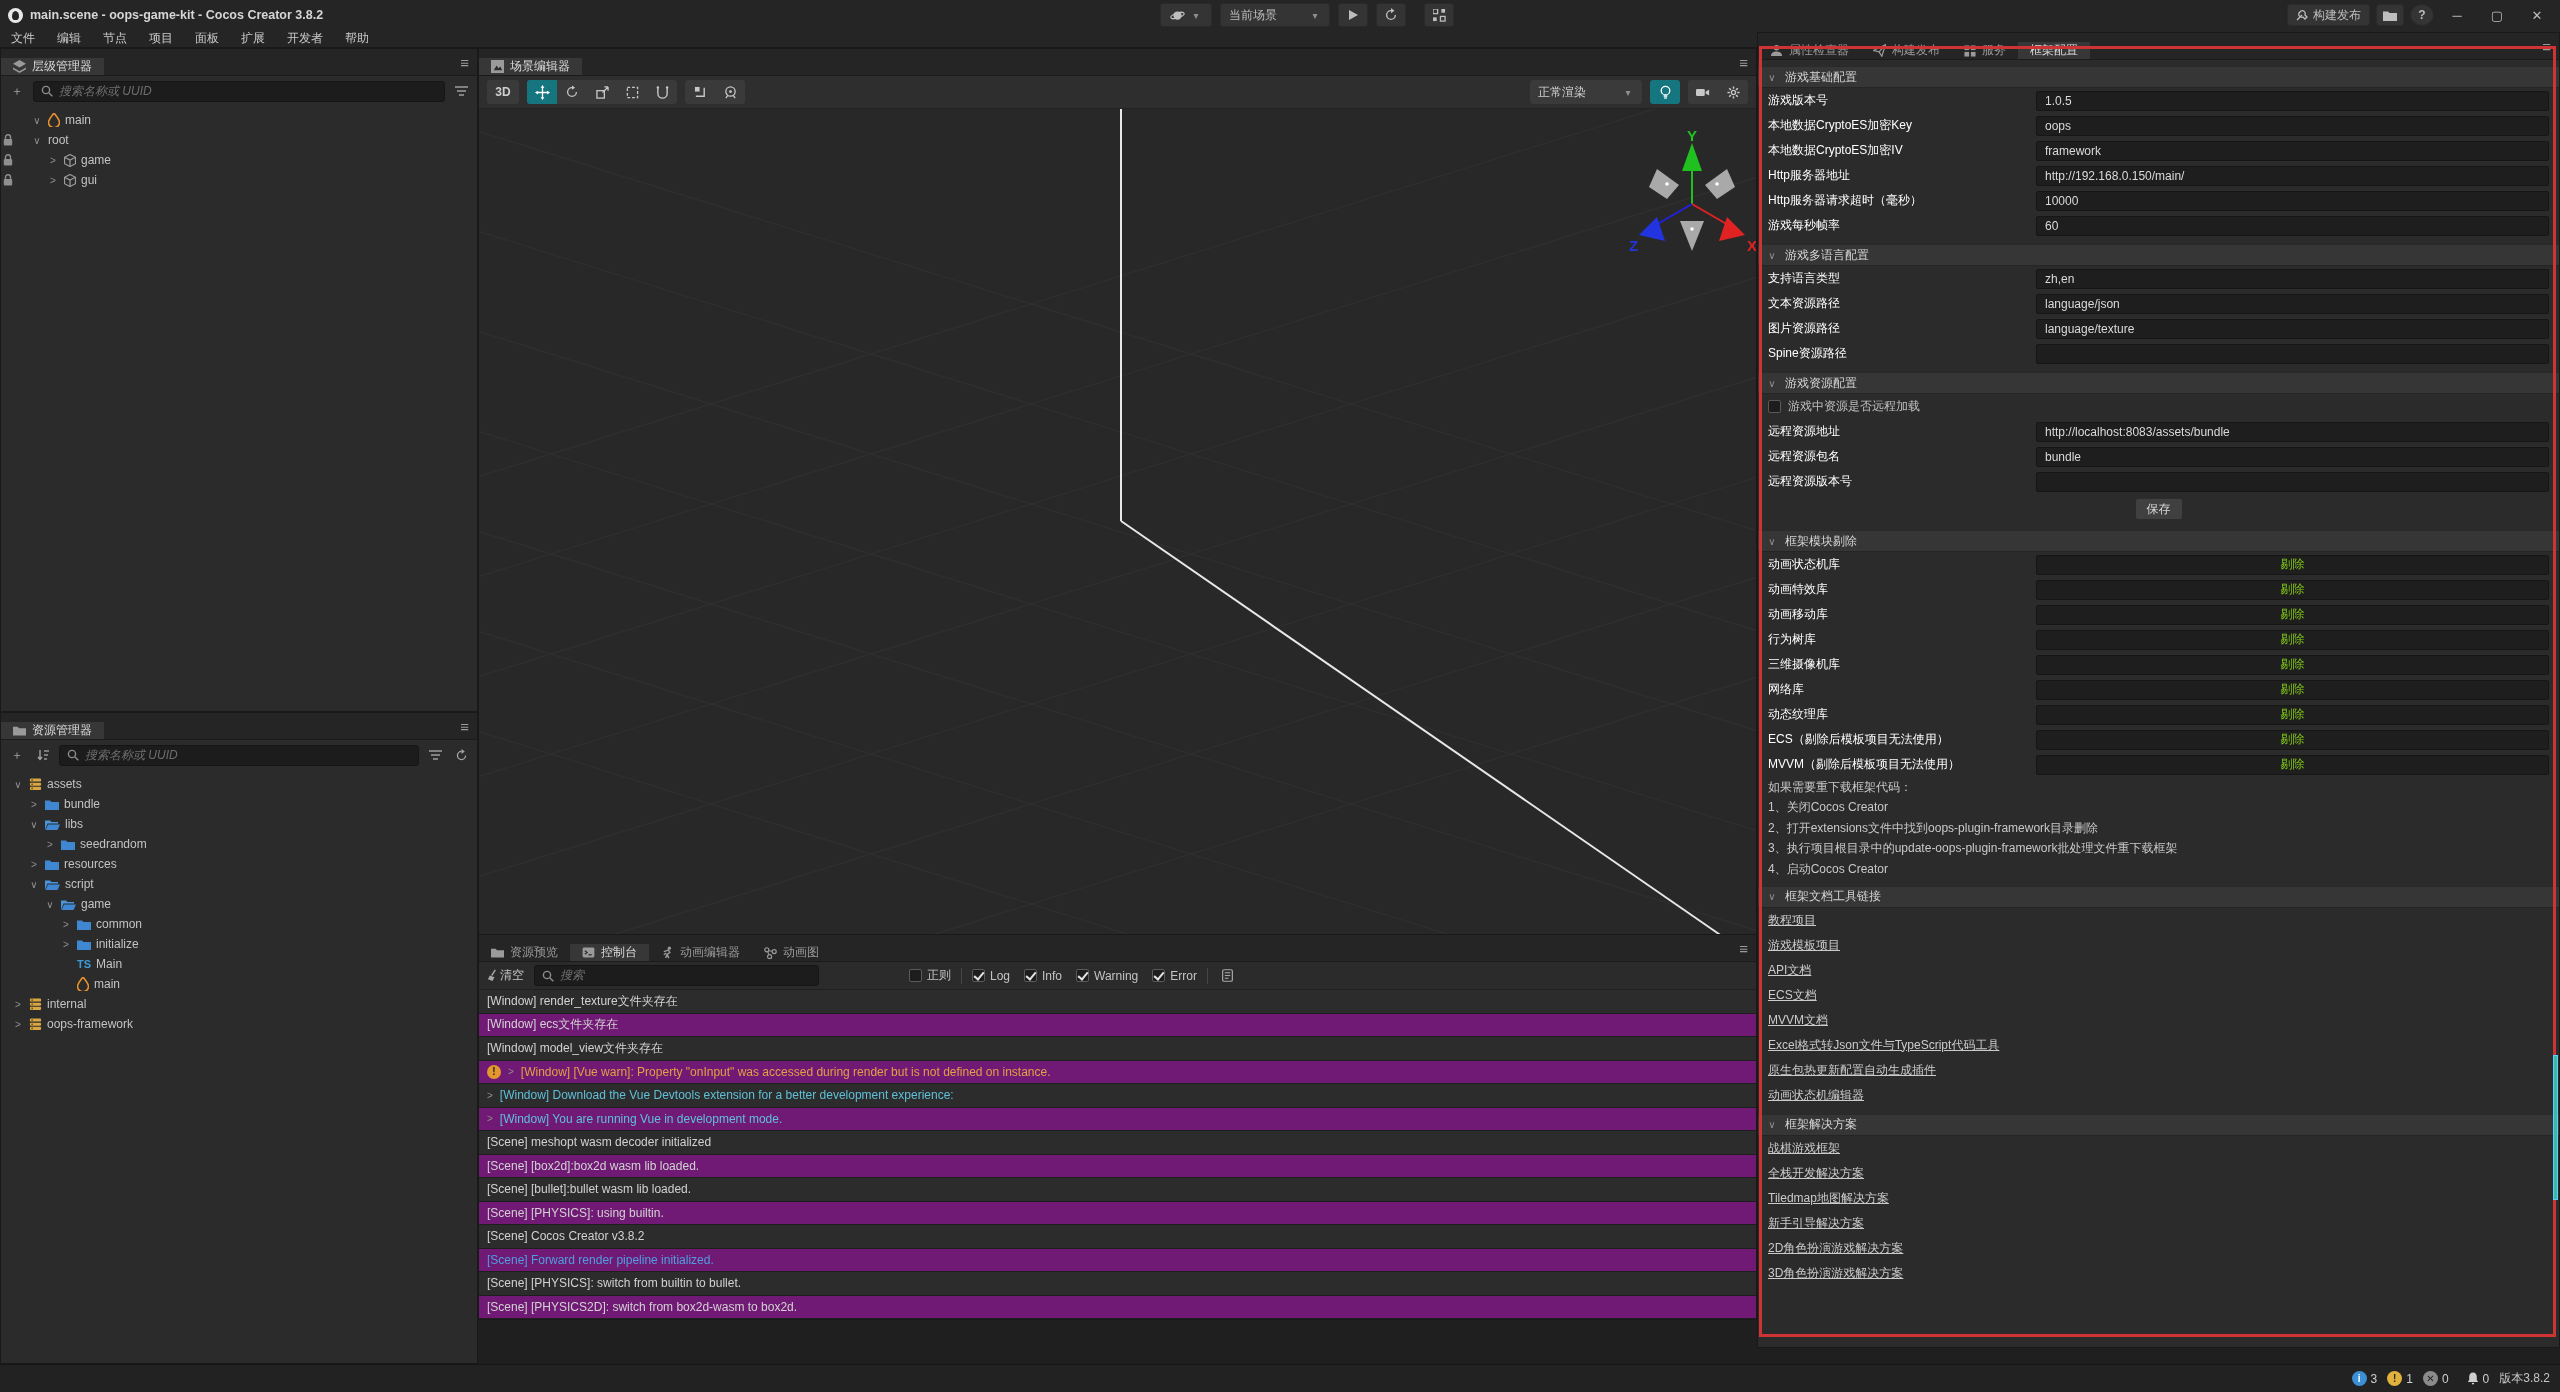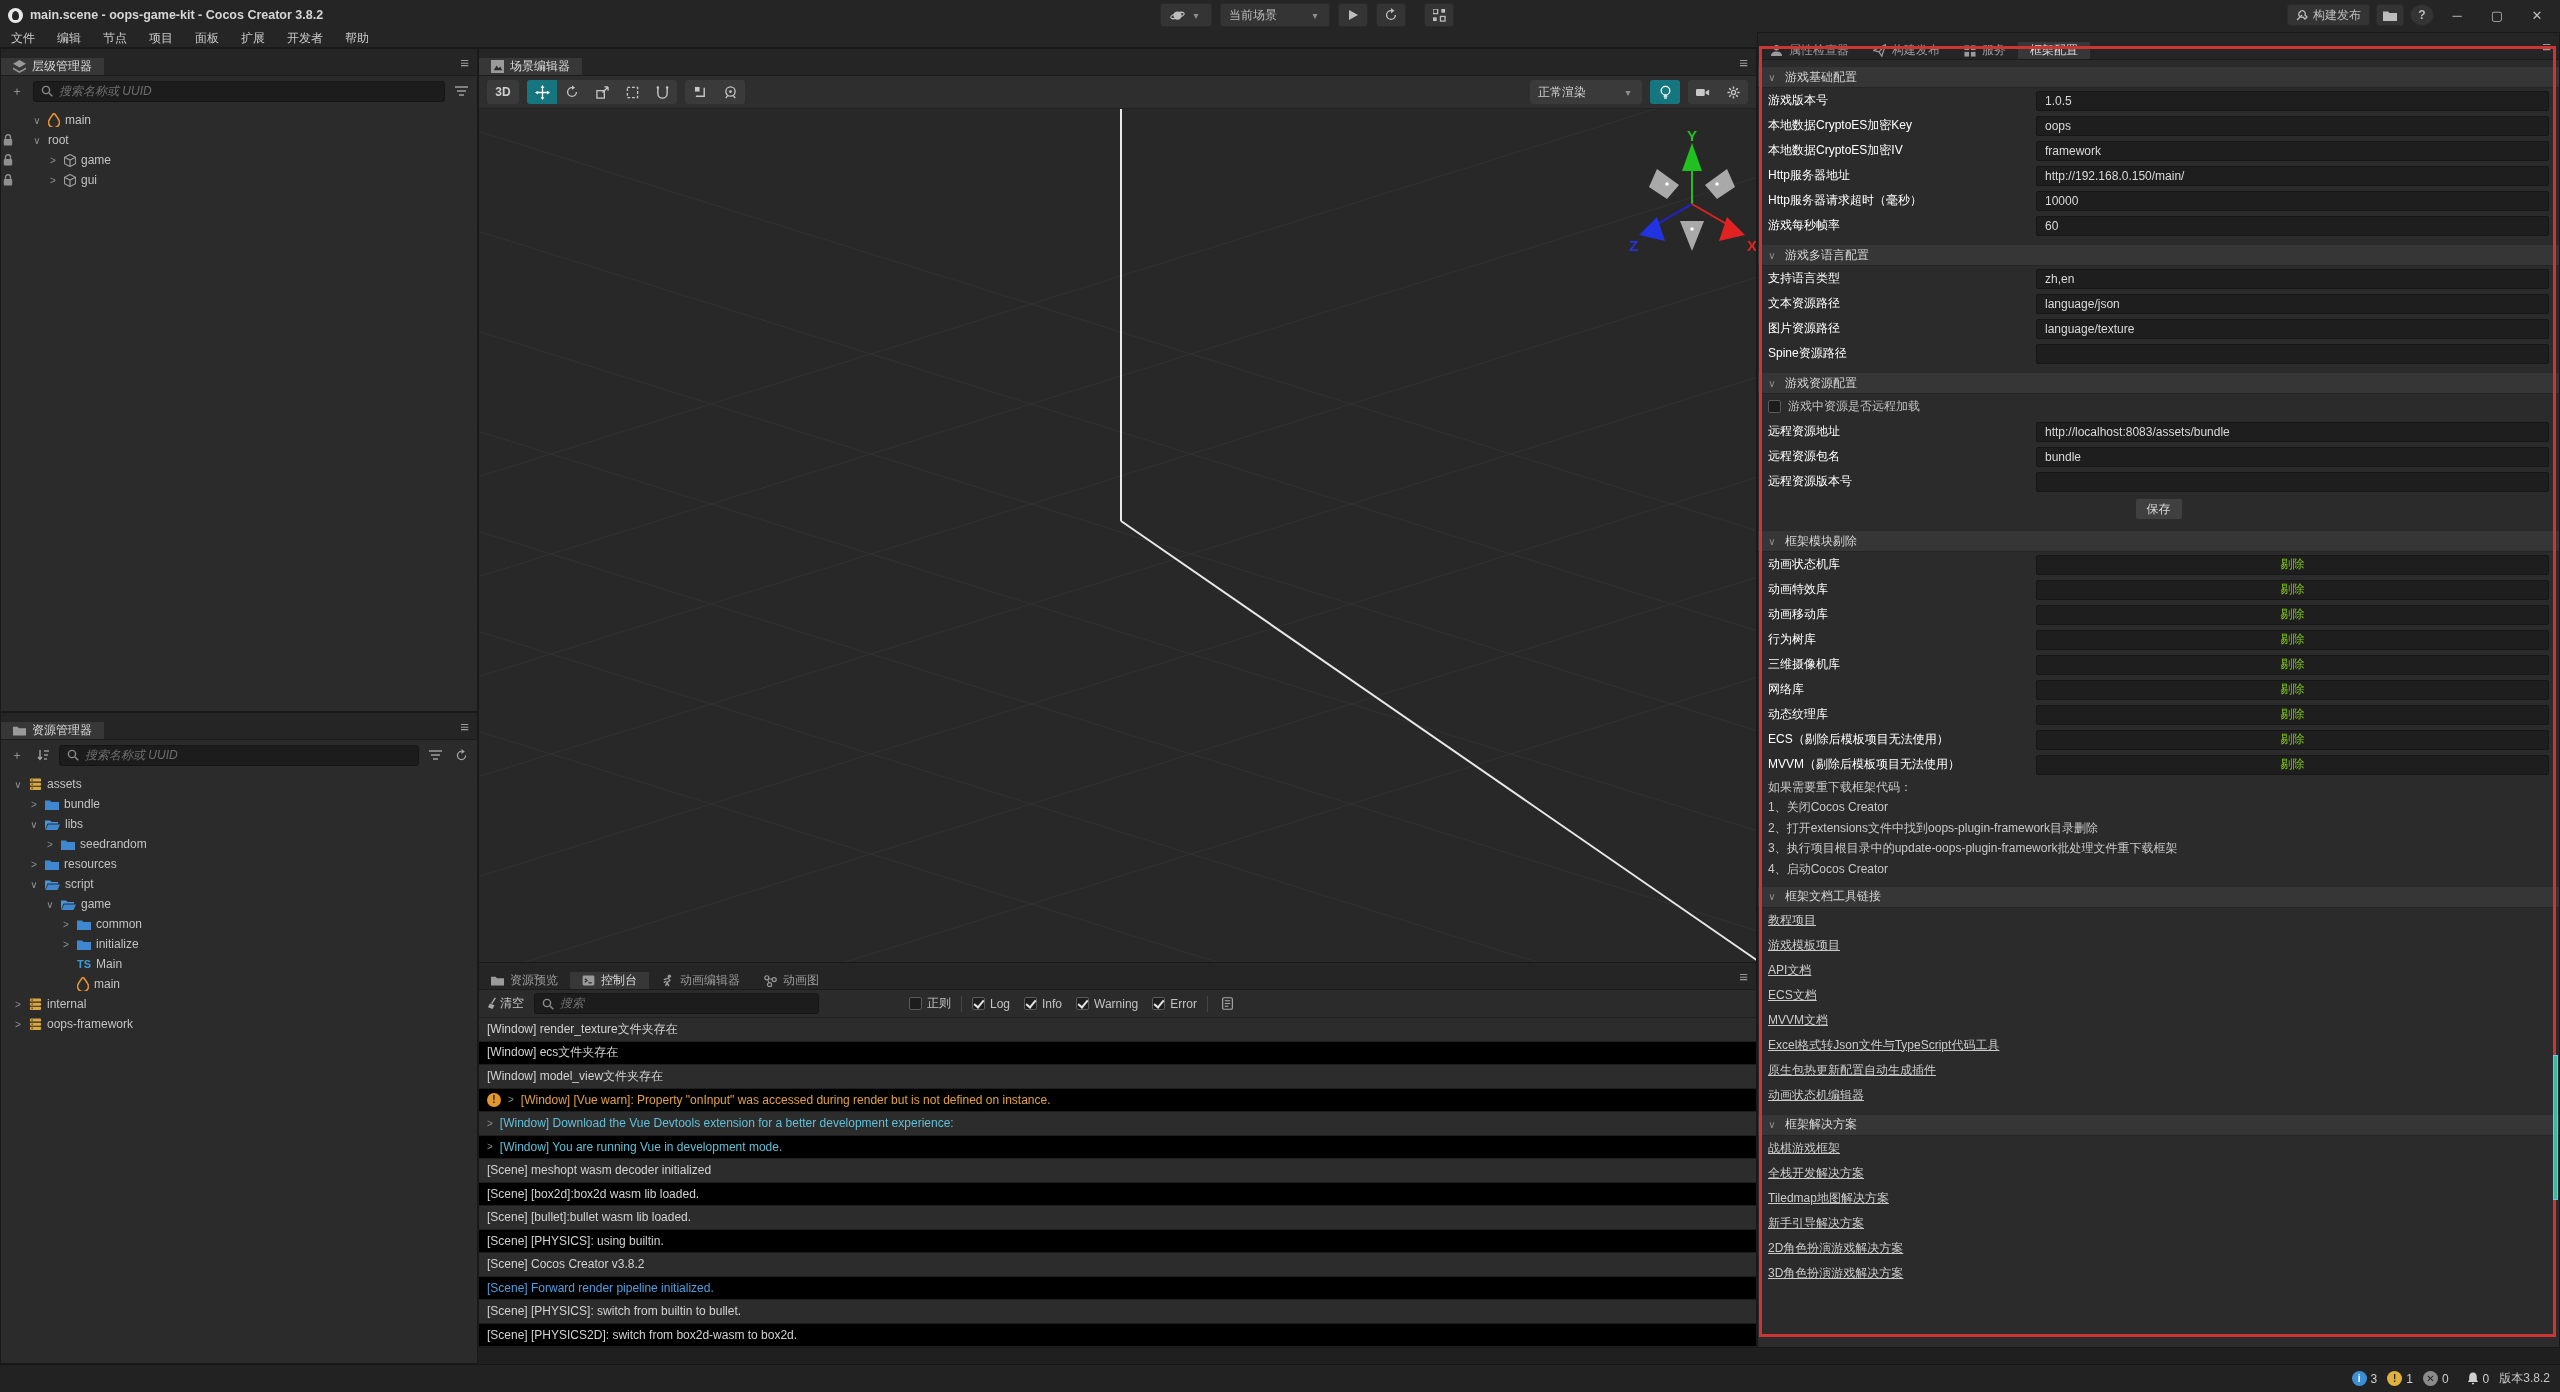--- a/index.html
+++ b/index.html
@@ -39,28 +39,28 @@
   #scene-panel { left:478px; top:48px; width:1279px; height:930px; }
   #scene-toolbar { height:33px; background:#2e2e2e; display:flex; align-items:center; padding:0 8px; gap:8px; border-bottom:1px solid #222; }
   .tool-group { display:flex; background:#3a3a3a; border-radius:3px; overflow:hidden; }
   .tool-btn { width:30px; height:24px; display:flex; align-items:center; justify-content:center; color:#c7c7c7; }
   .tool-btn.active { background:#15767f; color:#fff; }
   #mode3d { width:32px; height:24px; background:#3a3a3a; border-radius:3px; display:flex; align-items:center; justify-content:center; color:#cfcfcf; font-weight:bold; }
   #scene-toolbar-right { margin-left:auto; display:flex; gap:8px; align-items:flex-end; }
   #render-select { width:112px; height:24px; background:#3a3a3a; border-radius:3px; display:flex; align-items:center; justify-content:space-between; padding:0 8px; color:#cfcfcf; }
   #viewport { position:relative; height:896px; background:#282828; overflow:hidden; }
   
-  #console-panel { left:478px; top:962px; width:1279px; height:386px; display:flex; flex-direction:column; }
+  #console-panel { left:478px; top:934px; width:1279px; height:386px; display:flex; flex-direction:column; }
   #console-toolbar { height:28px; background:#2b2b2b; border-bottom:1px solid #202020; display:flex; align-items:center; gap:10px; padding:0 8px; flex:none; }
   #console-search { width:285px; flex:none; }
   .chk { display:flex; align-items:center; gap:5px; color:#c3c3c3; }
   .chk .box { width:13px; height:13px; background:#1d1d1d; border:1px solid #5a5a5a; border-radius:2px; position:relative; }
   .chk .box.on:after { content:""; position:absolute; left:3px; top:0px; width:4px; height:8px; border:solid #e3e3e3; border-width:0 2px 2px 0; transform:rotate(40deg); }
   .vsep { width:1px; height:16px; background:#454545; }
-  #console-list { flex:1; overflow:hidden; background:#000000; }
+  #console-list { flex:1; overflow:hidden; background:#701a75; }
   .con-row { height:23.5px; display:flex; align-items:center; padding:0 8px; gap:7px; font-size:12px; color:#d2d2d2; border-bottom:1px solid #1e1e1e; }
   .con-row:nth-child(odd) { background:#2c2c2c; }
   .con-row.warn { color:#e2a144; }
   .con-row.cyan { color:#5fc0d8; }
   .con-row.blue { color:#4f9fe0; }
   .warn-badge { width:14px; height:14px; border-radius:50%; background:#e2982f; color:#202020; font-weight:bold; font-size:10px; display:flex; align-items:center; justify-content:center; flex:none; }
   .con-chev { color:#8f8f8f; font-size:10px; flex:none; }
   
   #inspector { left:1757px; top:32px; width:803px; height:1316px; overflow:hidden; }
   #insp-body { position:relative; height:1289px; overflow:hidden; }

